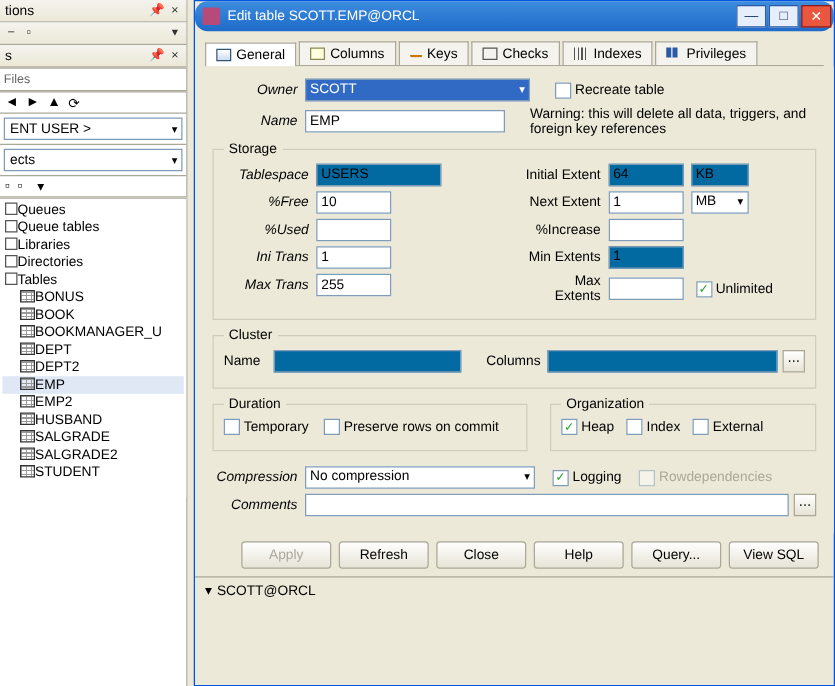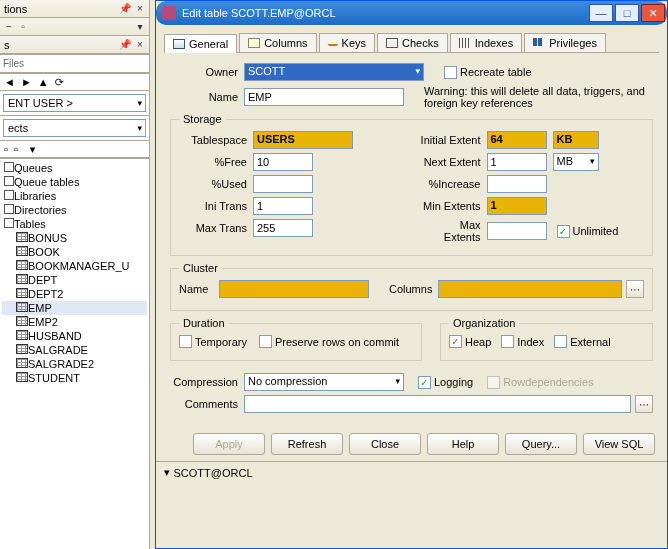--- a/index.html
+++ b/index.html
@@ -35,24 +35,24 @@
 .ti-gen { background: linear-gradient(#fff,#cde); border: 1px solid #357; }
 .ti-col { background: #ffd; border: 1px solid #885; font-size: 7px; text-align: center; }
 .ti-key { border-bottom: 2px solid #cc7700; width: 10px; height: 5px; border-radius: 2px; }
 .ti-chk { border: 1px solid #555; }
 .ti-idx { background: repeating-linear-gradient(90deg,#555 0 1px,transparent 1px 3px); }
 .ti-priv { display: flex; gap: 1px; }
 .ti-priv::before,.ti-priv::after { content:""; width:4px; height:8px; background:#2a5aa6; }
 
 .body { padding: 10px 14px; background: #ece9d8; }
 .row { display: flex; align-items: center; margin-bottom: 4px; }
-.lbl { width: 74px; text-align: right; padding-right: 6px; }
+.lbl { width: 74px; text-align: right; padding-right: 6px; font-style: italic; }
 .lbl-col2 { width: 66px; text-align: right; padding-right: 6px; }
 .inp { background: #fff; border: 1px solid #7f9db9; height: 18px; padding: 1px 3px; }
-.inp.ro { background: #eab308; font-weight: bold; }
+.inp.ro { background: #0369a1; }
 .inp.sel { background: #316ac5; color: #fff; }
 .combo { position: relative; }
 .combo::after { content:"▾"; position:absolute; right:3px; top:2px; font-size:9px; }
 .cbx { width: 13px; height: 13px; border: 1px solid #7f9db9; background: #fff; display: inline-flex; align-items: center; justify-content: center; font-size: 10px; color: #21a121; margin-right: 3px; }
 fieldset { border: 1px solid #d0cdbb; padding: 6px 8px 8px; margin-bottom: 6px; }
 legend { padding: 0 4px; }
 .two-col { display: flex; gap: 18px; }
 .col { flex: 1; }
 .btns { display: flex; gap: 6px; justify-content: flex-end; padding: 6px 12px; }
 .btn { width: 72px; height: 22px; background: linear-gradient(#fff,#e6e3d6); border: 1px solid #aca899; border-radius: 3px; text-align: center; line-height: 20px; cursor: pointer; }
@@ -320,21 +320,21 @@
             <span>Index</span>
           <div style="width:10px"></div>
           <span class="cbx"></span>
             <span>External</span>
         </div>
       </fieldset>
     </div>
 
     <div class="row" style="margin-top:6px">
       <span class="lbl">Compression</span>
-      <div class="inp combo" style="width:160px"><span>No compression</span></div>
+      <div class="inp combo" style="width:184px"><span>No compression</span></div>
       <div style="width:14px"></div>
       <span class="cbx">✓</span>
         <span>Logging</span>
       <div style="width:14px"></div>
       <span class="cbx" style="opacity:.5"></span>
         <span style="color:#aca899">Rowdependencies</span>
     </div>
     <div class="row">
       <span class="lbl">Comments</span>
       <input class="inp" style="flex: 1 1 0%;">

